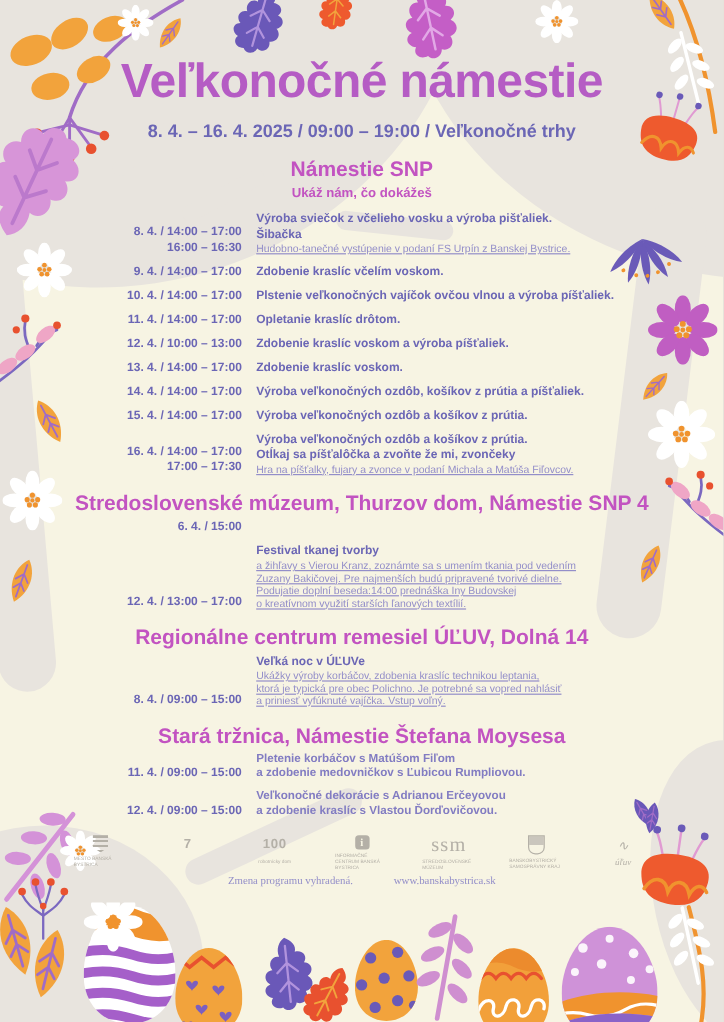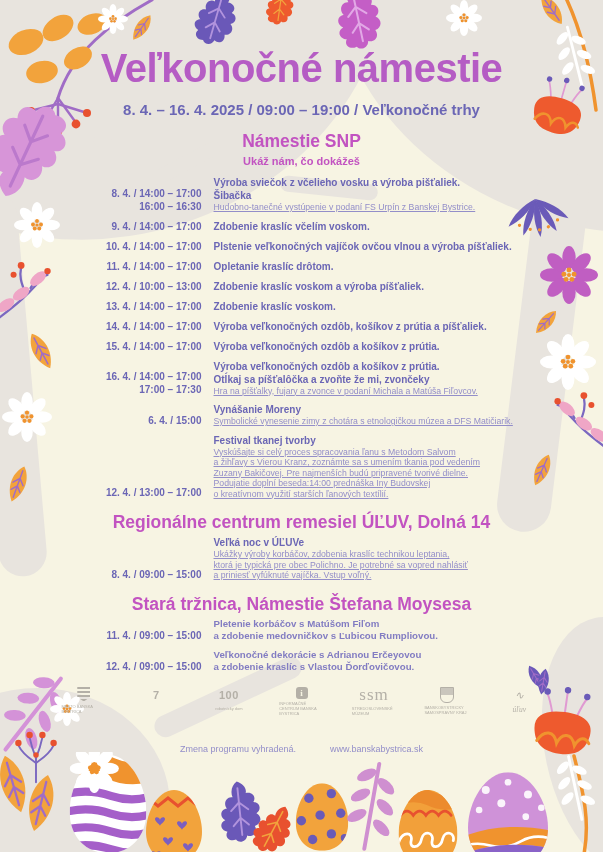--- a/index.html
+++ b/index.html
@@ -37,21 +37,21 @@
   .logo{display:flex;flex-direction:column;align-items:center;width:54px;}
   .mark{height:17px;display:flex;align-items:center;justify-content:center;color:#b4b0a7;font-weight:bold;}
   .mark-crest{width:13px;height:15px;background:repeating-linear-gradient(#b4b0a7 0 2px,transparent 2px 4px);clip-path:polygon(0 0,100% 0,100% 70%,50% 100%,0 70%);}
   .mark-text{font-size:11px;letter-spacing:.5px;}
   .mark-info{width:12px;height:12px;border-radius:3px;background:#b4b0a7;color:#f7f4e3;font-size:9px;font-family:"Liberation Serif",serif;}
   .mark-serif{font-family:"Liberation Serif",serif;font-size:17px;font-weight:normal;letter-spacing:1px;}
   .mark-shield{width:12px;height:14px;border:1.2px solid #b4b0a7;border-radius:0 0 6px 6px;background:linear-gradient(#cac6bd 50%,rgba(0,0,0,0) 50%);}
   .mark-script{font-family:"Liberation Serif",serif;font-style:italic;font-size:11px;font-weight:normal;}
   .caption{font-size:4px;color:#b4b0a7;text-align:left;line-height:5px;margin-top:2px;}
   .logo-script .caption{font-size:7.5px;font-style:italic;font-family:"Liberation Serif",serif;line-height:8px;}
-  .footerline{display:flex;justify-content:center;gap:34px;margin-top:28px;font-size:9px;color:#938ec9;}
+  .footerline{display:flex;justify-content:center;gap:34px;margin-top:4px;font-size:9px;color:#938ec9;font-family:Liberation Serif, serif;}
   
   .deco svg{position:absolute;overflow:visible;}
 </style>
 </head>
 <body>
 
 <svg width="0" height="0" style="position:absolute">
 <defs>
   <symbol id="s-daisy" viewBox="0 0 40 40">
     <g fill="currentColor">
@@ -501,38 +501,34 @@
             </div>
             <div class="vline"></div>
             <div class="lines">
               <div class="line line-bold">Výroba veľkonočných ozdôb a košíkov z prútia.</div>
               <div class="line line-bold">Otĺkaj sa píšťalôčka a zvoňte že mi, zvončeky</div>
               <div class="line line-note">Hra na píšťalky, fujary a zvonce v podaní Michala a Matúša Fiľovcov.</div>
             </div>
           </div>
         </section>
         <section class="section">
+          <div class="sec-heading">Stredoslovenské múzeum, Thurzov dom, Námestie SNP 4</div>
           <div class="event">
             <div class="times">
               <div class="time-line">6. 4. / 15:00</div>
             </div>
             <div class="vline"></div>
-            <div class="lines">
-              <div class="line line-bold">Vynášanie Moreny</div>
-              <div class="line line-note">Symbolické vynesenie zimy z chotára s etnologičkou múzea a DFS Matičiarik.</div>
-            </div>
           </div>
           <div class="event">
             <div class="times">
               <div class="time-line">12. 4. / 13:00 – 17:00</div>
             </div>
             <div class="vline"></div>
             <div class="lines">
               <div class="line line-bold">Festival tkanej tvorby</div>
-              <div class="line line-note">Vyskúšajte si celý proces spracovania ľanu s Metodom Salvom</div>
               <div class="line line-note">a žihľavy s Vierou Kranz, zoznámte sa s umením tkania pod vedením</div>
               <div class="line line-note">Zuzany Bakičovej. Pre najmenších budú pripravené tvorivé dielne.</div>
               <div class="line line-note">Podujatie doplní beseda:14:00 prednáška Iny Budovskej</div>
               <div class="line line-note">o kreatívnom využití starších ľanových textílií.</div>
             </div>
           </div>
         </section>
         <section class="section">
           <div class="sec-heading">Regionálne centrum remesiel ÚĽUV, Dolná 14</div>
           <div class="event">

